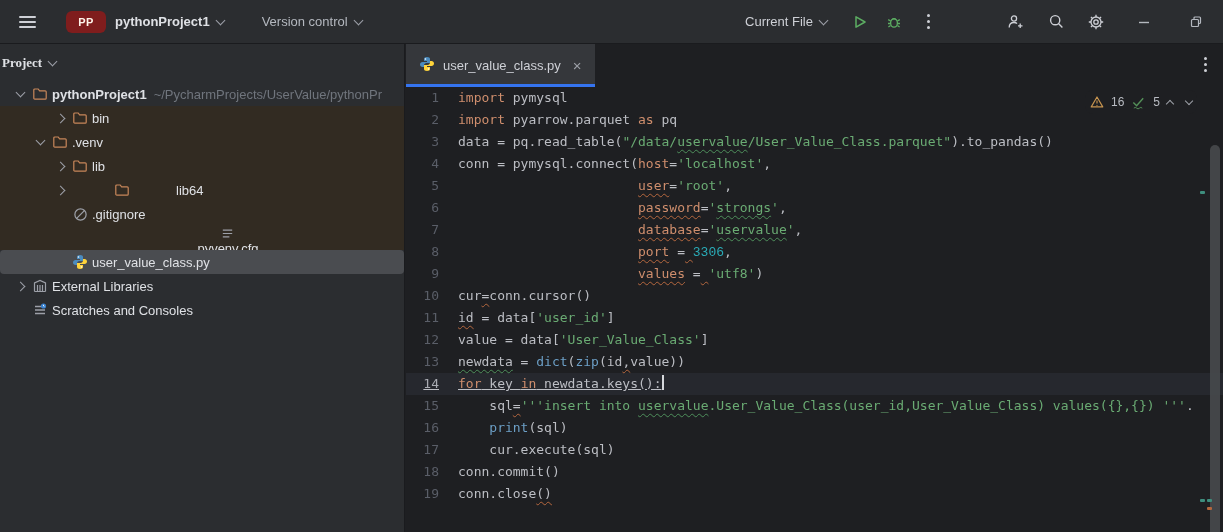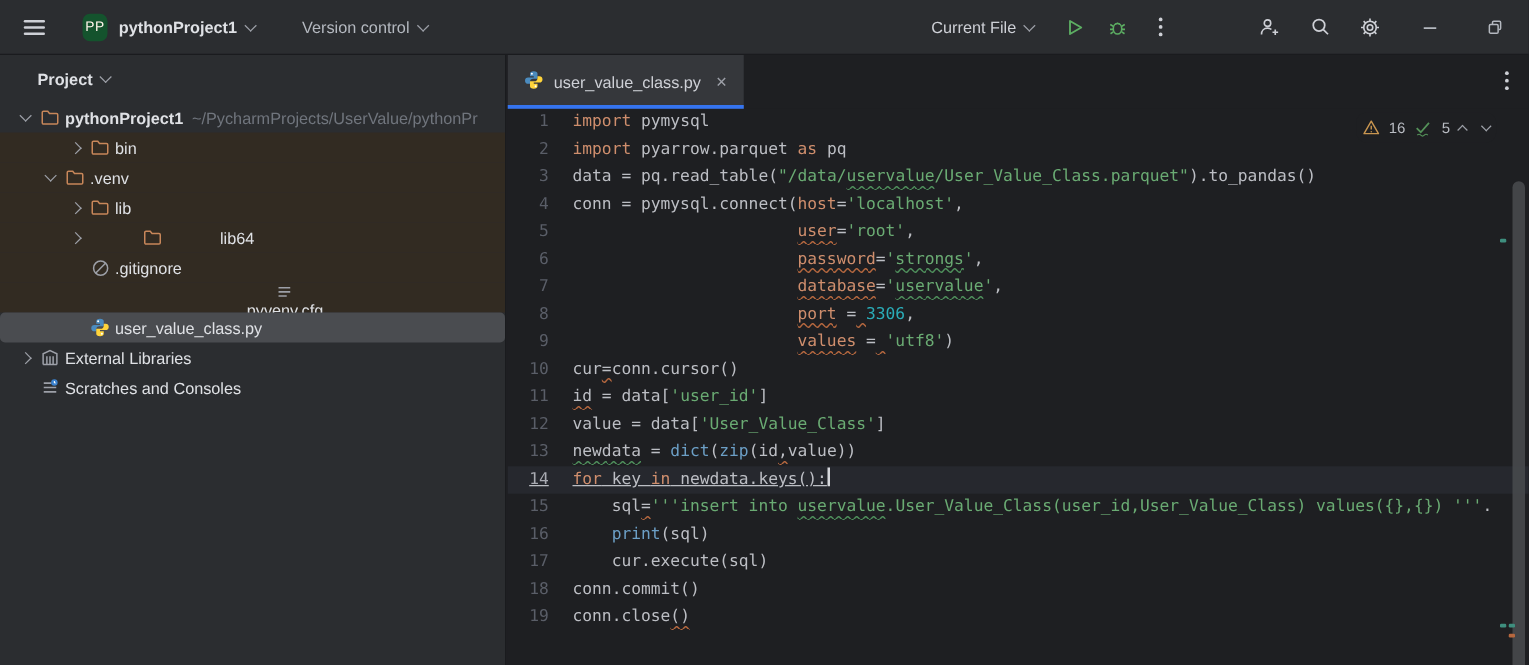--- a/index.html
+++ b/index.html
@@ -7,38 +7,38 @@
     font-family:"Liberation Sans", sans-serif; color:#BCBEC4; }
 
   
   .toolbar { position:absolute; top:0; left:0; width:1223px; height:44px;
     background:#2B2D30; display:flex; align-items:center; padding:0 14px;
     border-bottom:1px solid #1A1B1E; }
   .tb-icon { display:inline-flex; align-items:center; justify-content:center;
     width:26px; height:26px; border-radius:4px; color:#CED0D6; }
   .hamburger { display:flex; flex-direction:column; gap:3px; }
   .hamburger span { display:block; width:17px; height:2px; background:#CED0D6; border-radius:1px; }
-  .proj-badge { width:20px; height:22px; border-radius:6px; background:#14532d;
-    color:#FFF4EA; font-size:11px; font-weight:normal; display:flex; align-items:center;
+  .proj-badge { width:40px; height:22px; border-radius:6px; background:#7f1d1d;
+    color:#FFF4EA; font-size:11px; font-weight:bold; display:flex; align-items:center;
     justify-content:center; margin-left:26px; letter-spacing:.5px; }
   .proj-name { margin-left:9px; color:#DFE1E5; font-size:13px; font-weight:600; }
   .vc-label { margin-left:38px; color:#B4B8BF; font-size:13px; }
   .chev { display:inline-block; width:7px; height:7px; border-right:1.5px solid #9DA0A8;
     border-bottom:1.5px solid #9DA0A8; transform:rotate(45deg); margin-left:7px; margin-top:-4px; }
   .tb-right { margin-left:auto; display:flex; align-items:center; }
   .runcfg { color:#CED0D6; font-size:13px; display:flex; align-items:center; margin-right:20px; }
   .gap-lg { margin-left:62px; }
   .dots-v { display:flex; flex-direction:column; gap:3px; align-items:center; }
   .dots-v i { width:3px; height:3px; background:#CED0D6; border-radius:50%; }
 
   
   .project-panel { position:absolute; top:44px; left:0; width:405px; height:488px;
     background:#2B2D30; border-right:1px solid #1A1B1E; overflow:hidden; }
-  .panel-header { height:38px; display:flex; align-items:center; padding-left:30px;
-    color:#DFE1E5; font-size:13px; font-weight:600; }
+  .panel-header { height:38px; display:flex; align-items:center; padding-left:2px;
+    color:#DFE1E5; font-size:13px; font-weight:600;font-family:Liberation Serif, serif; }
   .panel-header .chev { margin-top:-3px; }
   .tree-row { height:24px; display:flex; align-items:center; font-size:13px;
     color:#DFE1E5; white-space:nowrap; position:relative; }
   .tree-row.brown { background:#322B22; }
   .tree-row.selected { background:#4A4C50; border-radius:4px; }
   .tw-chev { width:20px; display:inline-flex; justify-content:center; flex:none; }
   .tw-icon { width:20px; display:inline-flex; justify-content:center; flex:none; }
   .t-label { margin-left:2px; }
   .t-label.bold { font-weight:700; }
   .t-path { color:#70757D; margin-left:7px; }
@@ -59,21 +59,21 @@
 
   .code-area { position:absolute; top:43px; left:0; right:0; bottom:0;
     font-family:"DejaVu Sans Mono", monospace; font-size:13px; line-height:22px; }
   .cl { display:flex; height:22px; white-space:pre; }
   .cl.cur { background:#26282E;text-decoration:underline; }
   .ln { width:33px; text-align:right; color:#5A5E68; flex:none;
     font-family:"DejaVu Sans Mono", monospace; }
   .cl.cur .ln { color:#A9ABB2; }
   .ct { margin-left:19px; }
   .c-d { color:#BCBEC4; } .c-k { color:var(--keyword,#CF8E6D); }
-  .c-s { color:var(--string,#6AAB73); } .c-n { color:var(--number,#2AACB8); }
+  .c-s { color:var(--string,#6AAB73); } .c-n { color:var(--number,#2AACB8);font-family:Liberation Mono, monospace; }
   .c-b { color:var(--builtin,#6C9FC6); } .c-p { color:var(--keyword,#CF8E6D); }
   .uw { text-decoration-line:underline; text-decoration-style:wavy;
     text-decoration-color:var(--squiggle_warn,#B5673E); text-decoration-thickness:1px;
     text-underline-offset:3px; }
   .ug { text-decoration-line:underline; text-decoration-style:wavy;
     text-decoration-color:var(--squiggle_typo,#4E8F5B); text-decoration-thickness:1px;
     text-underline-offset:3px; }
   .caret { display:inline-block; width:2px; height:15px; background:#D6D8DC;
     vertical-align:-2px; }
 

